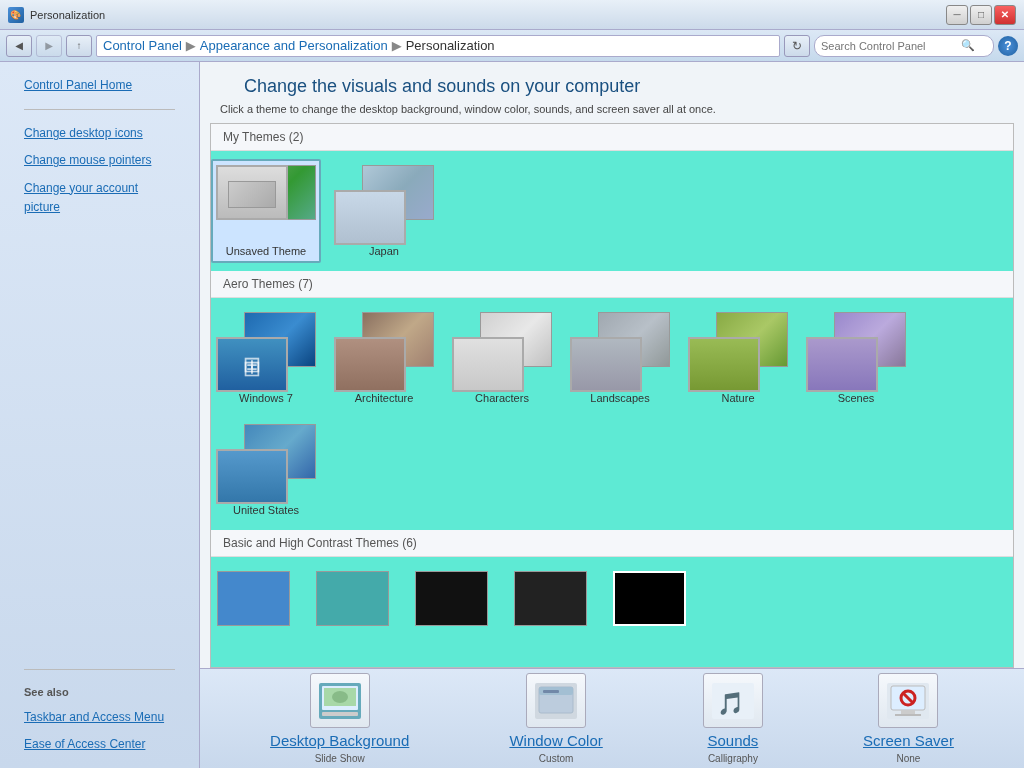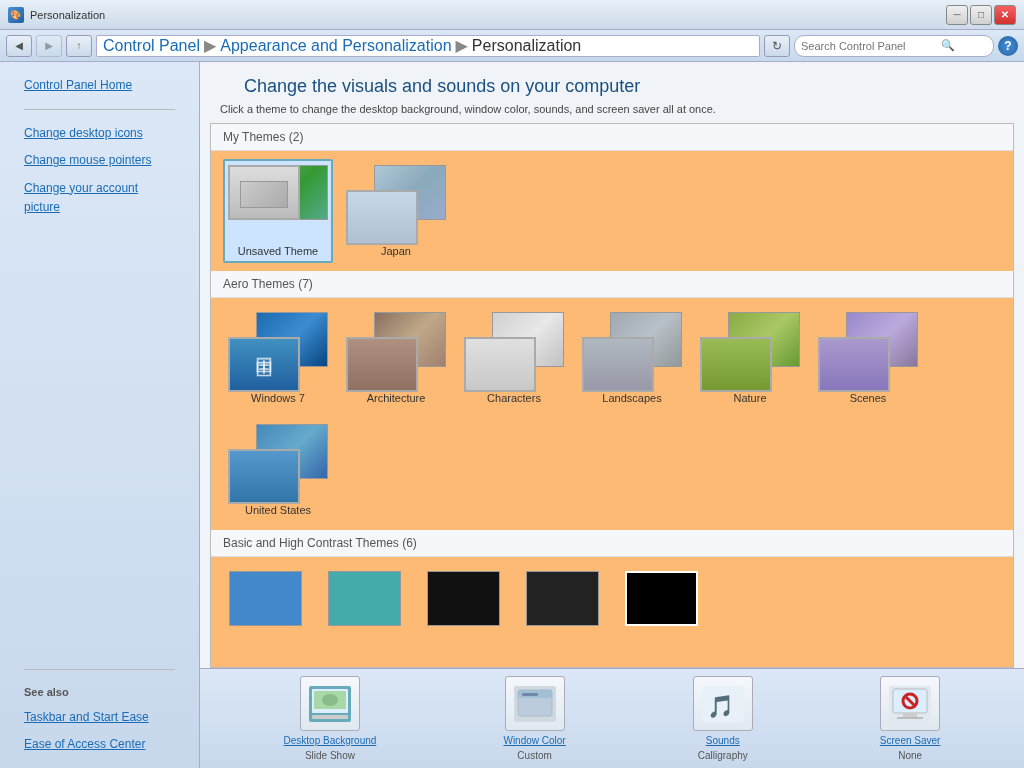--- a/index.html
+++ b/index.html
@@ -37,30 +37,30 @@
     .nav-btn { width: 26px; height: 22px; background: linear-gradient(to bottom, #e8f0f8, #ccdaea); border: 1px solid #99b; border-radius: 3px; cursor: pointer; display: flex; align-items: center; justify-content: center; font-size: 10px; color: #555; }
     .breadcrumb-bar {
       flex: 1;
       height: 22px;
       background: white;
       border: 1px solid #aac;
       border-radius: 2px;
       display: flex;
       align-items: center;
       padding: 0 6px;
-      font-size: 16px;
+      font-size: 13px;
       color: #333;
       gap: 4px;
     }
     .breadcrumb-sep { color: #888; }
     .breadcrumb-link { color: #1a6cb5; cursor: pointer; }
     .breadcrumb-current { color: #333; }
     .refresh-btn { width: 26px; height: 22px; background: linear-gradient(to bottom, #e8f0f8, #ccdaea); border: 1px solid #99b; border-radius: 3px; cursor: pointer; display: flex; align-items: center; justify-content: center; color: #555; font-size: 12px; }
     .search-bar {
-      width: 200px;
+      width: 180px;
       height: 22px;
       border: 1px solid #aac;
       border-radius: 10px;
       background: white;
       display: flex;
       align-items: center;
       padding: 0 6px;
     }
     .search-bar input { border: none; outline: none; font-size: 11px; width: 140px; color: #999; background: transparent; }
     .search-icon { color: #666; font-size: 11px; }
@@ -101,21 +101,21 @@
       background: #f0f4f8;
     }
     .content-title { font-size: 18px; color: #1a5080; font-weight: normal; margin-bottom: 6px; margin-left: 24px; }
     .content-subtitle { font-size: 11px; color: #444; }
 
     
     .themes-panel {
       flex: 1;
       margin: 0 10px 0 10px;
       border: 1px solid #bbb;
-      background: #fdba74;
+      background: #5eead4;
       overflow-y: auto;
       position: relative;
     }
 
     .theme-section-header {
       padding: 6px 12px;
       font-size: 12px;
       color: #555;
       background: #f5f7fa;
       border-bottom: 1px solid #ddd;
@@ -125,21 +125,21 @@
       display: flex;
       justify-content: flex-end;
       padding: 4px 12px;
       gap: 12px;
     }
     .theme-action-link { color: #1a6cb5; text-decoration: underline; cursor: pointer; font-size: 11px; }
 
     .themes-grid {
       display: flex;
       flex-wrap: wrap;
-      padding: 8px 12px;
+      padding: 8px 0;
       gap: 8px;
     }
 
     .theme-item {
       display: flex;
       flex-direction: column;
       align-items: center;
       cursor: pointer;
       padding: 4px;
       border: 2px solid transparent;
@@ -183,21 +183,21 @@
       width: 60px;
       height: 55px;
       border: 1px solid #aab;
       background: linear-gradient(to bottom, #f5f8fc, #e0e8f0);
       border-radius: 3px;
       display: flex;
       align-items: center;
       justify-content: center;
       font-size: 28px;
     }
-    .toolbar-label { color: #1a6cb5; text-decoration: underline; font-size: 10px; cursor: pointer; }
+    .toolbar-label { color: #1a6cb5; text-decoration: underline; font-size: 15px; cursor: pointer; }
     .toolbar-sublabel { font-size: 10px; color: #555; }
 
     
     .themes-panel::-webkit-scrollbar { width: 16px; }
     .themes-panel::-webkit-scrollbar-track { background: #e8eef4; }
     .themes-panel::-webkit-scrollbar-thumb { background: linear-gradient(to right, #bdd, #99aabb); border: 1px solid #aaa; }
 
     
     .unsaved-back { background: linear-gradient(135deg, #6aaa66, #339933, #55aa88); }
     .unsaved-front { background: linear-gradient(to bottom, #ddd, #bbb); position: relative; }
@@ -291,21 +291,21 @@
   <div class="sidebar">
     <div class="sidebar-link">Control Panel Home</div>
     <div class="sidebar-divider"></div>
     <div class="sidebar-link">Change desktop icons</div>
     <div class="sidebar-link">Change mouse pointers</div>
     <div class="sidebar-link">Change your account picture</div>
 
     <div style="flex:1"></div>
     <div class="sidebar-divider"></div>
     <div class="sidebar-section-title">See also</div>
-    <div class="sidebar-link">Taskbar and Start Ease</div>
+    <div class="sidebar-link">Taskbar and Access Menu</div>
     <div class="sidebar-link">Ease of Access Center</div>
   </div>
 
   <div class="content-area">
     <div class="content-header">
       <div class="content-title">Change the visuals and sounds on your computer</div>
       <div class="content-subtitle">Click a theme to change the desktop background, window color, sounds, and screen saver all at once.</div>
     </div>
 
     <div class="themes-panel">

